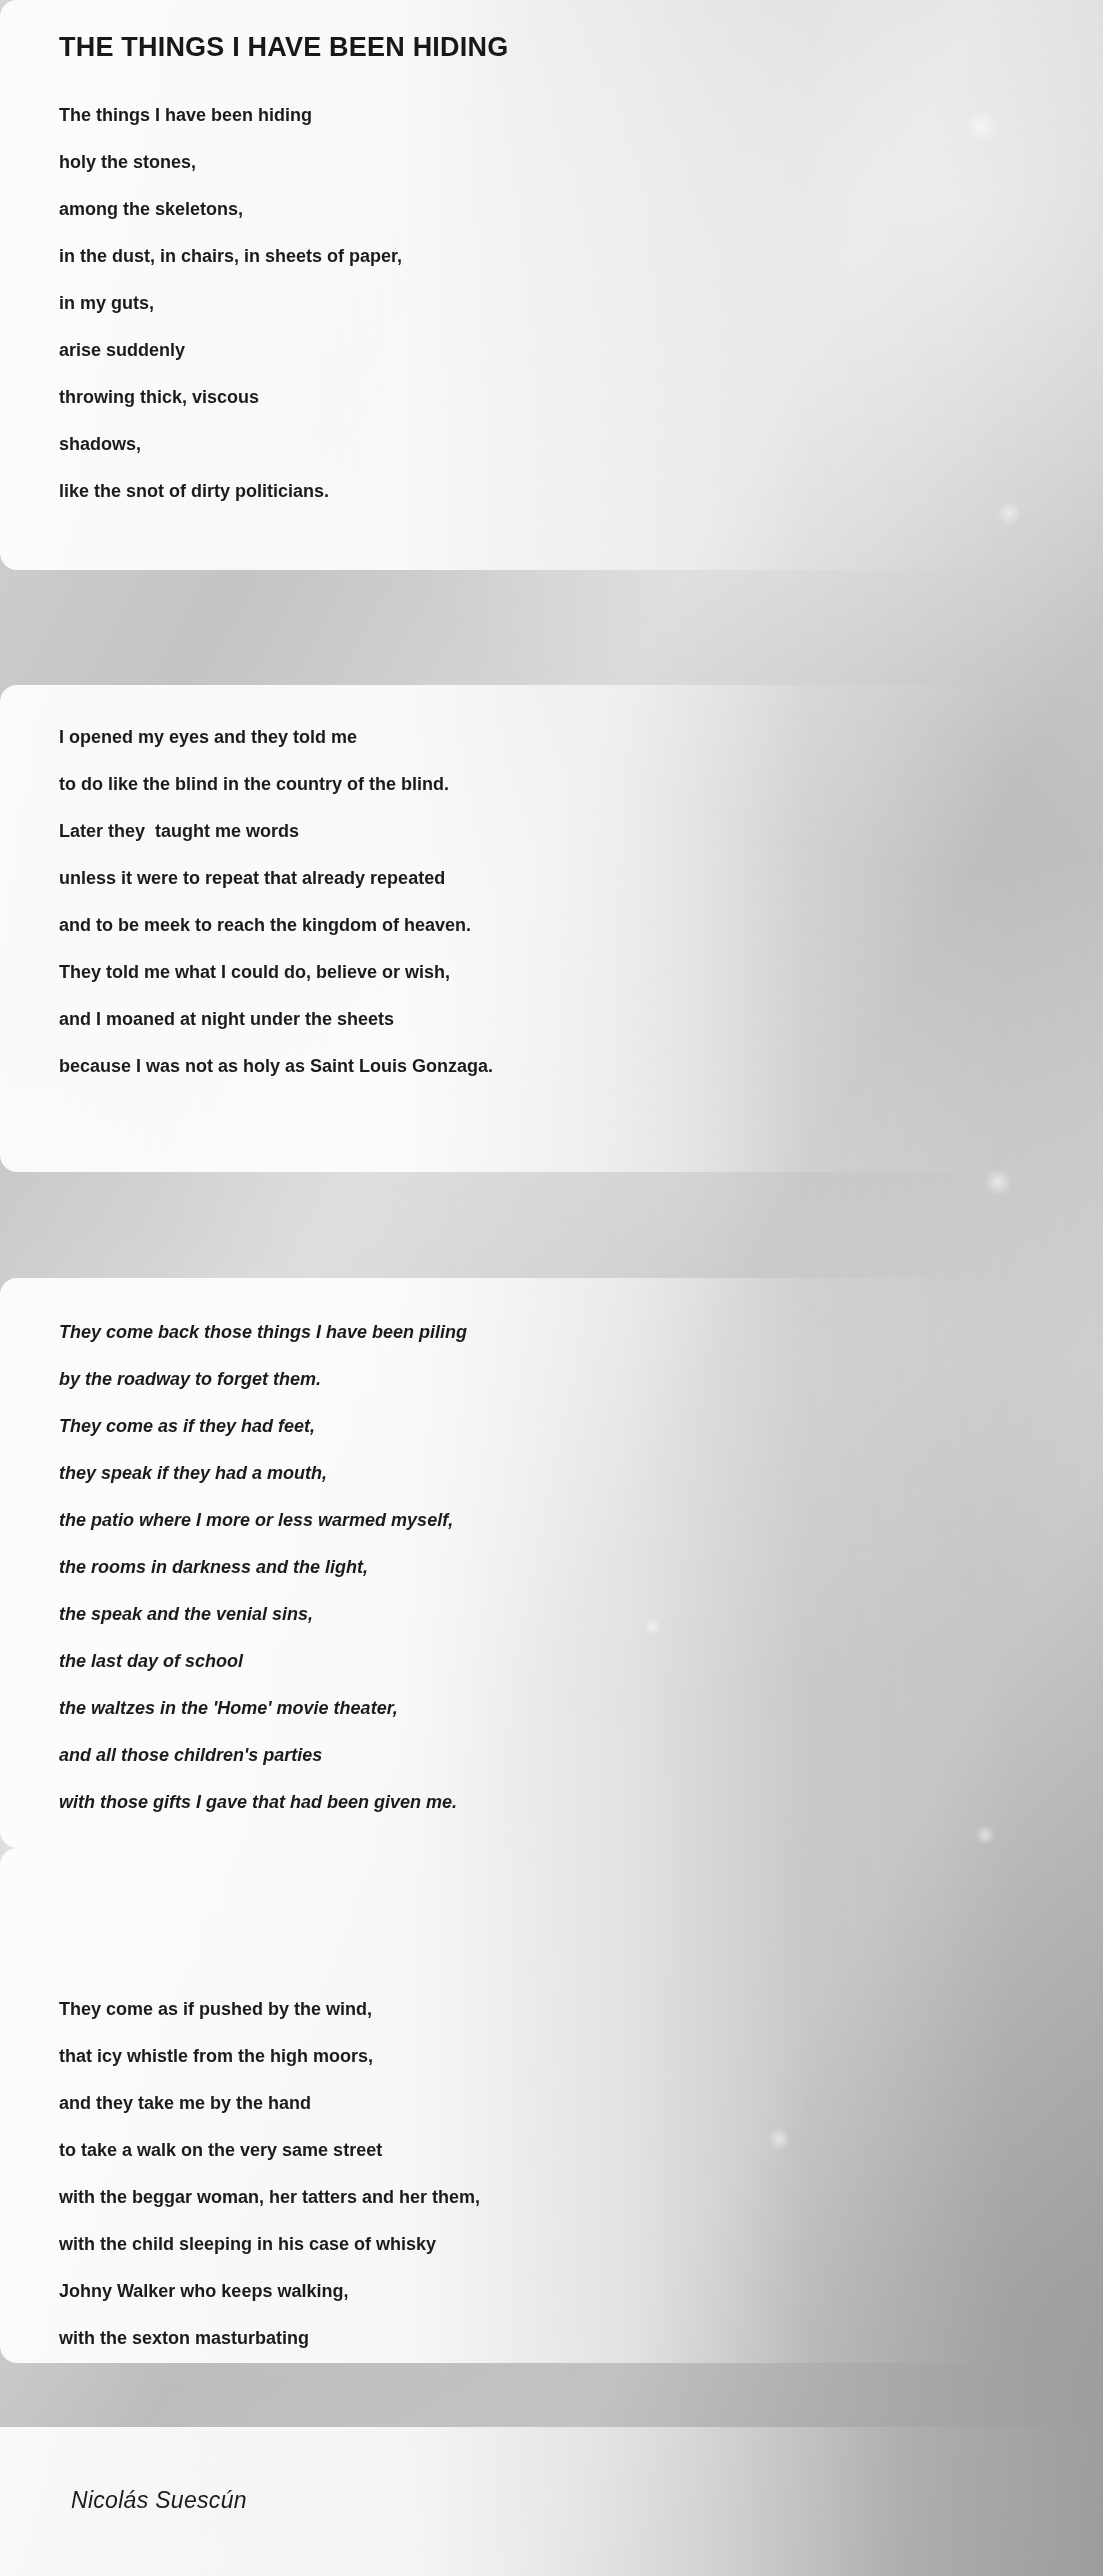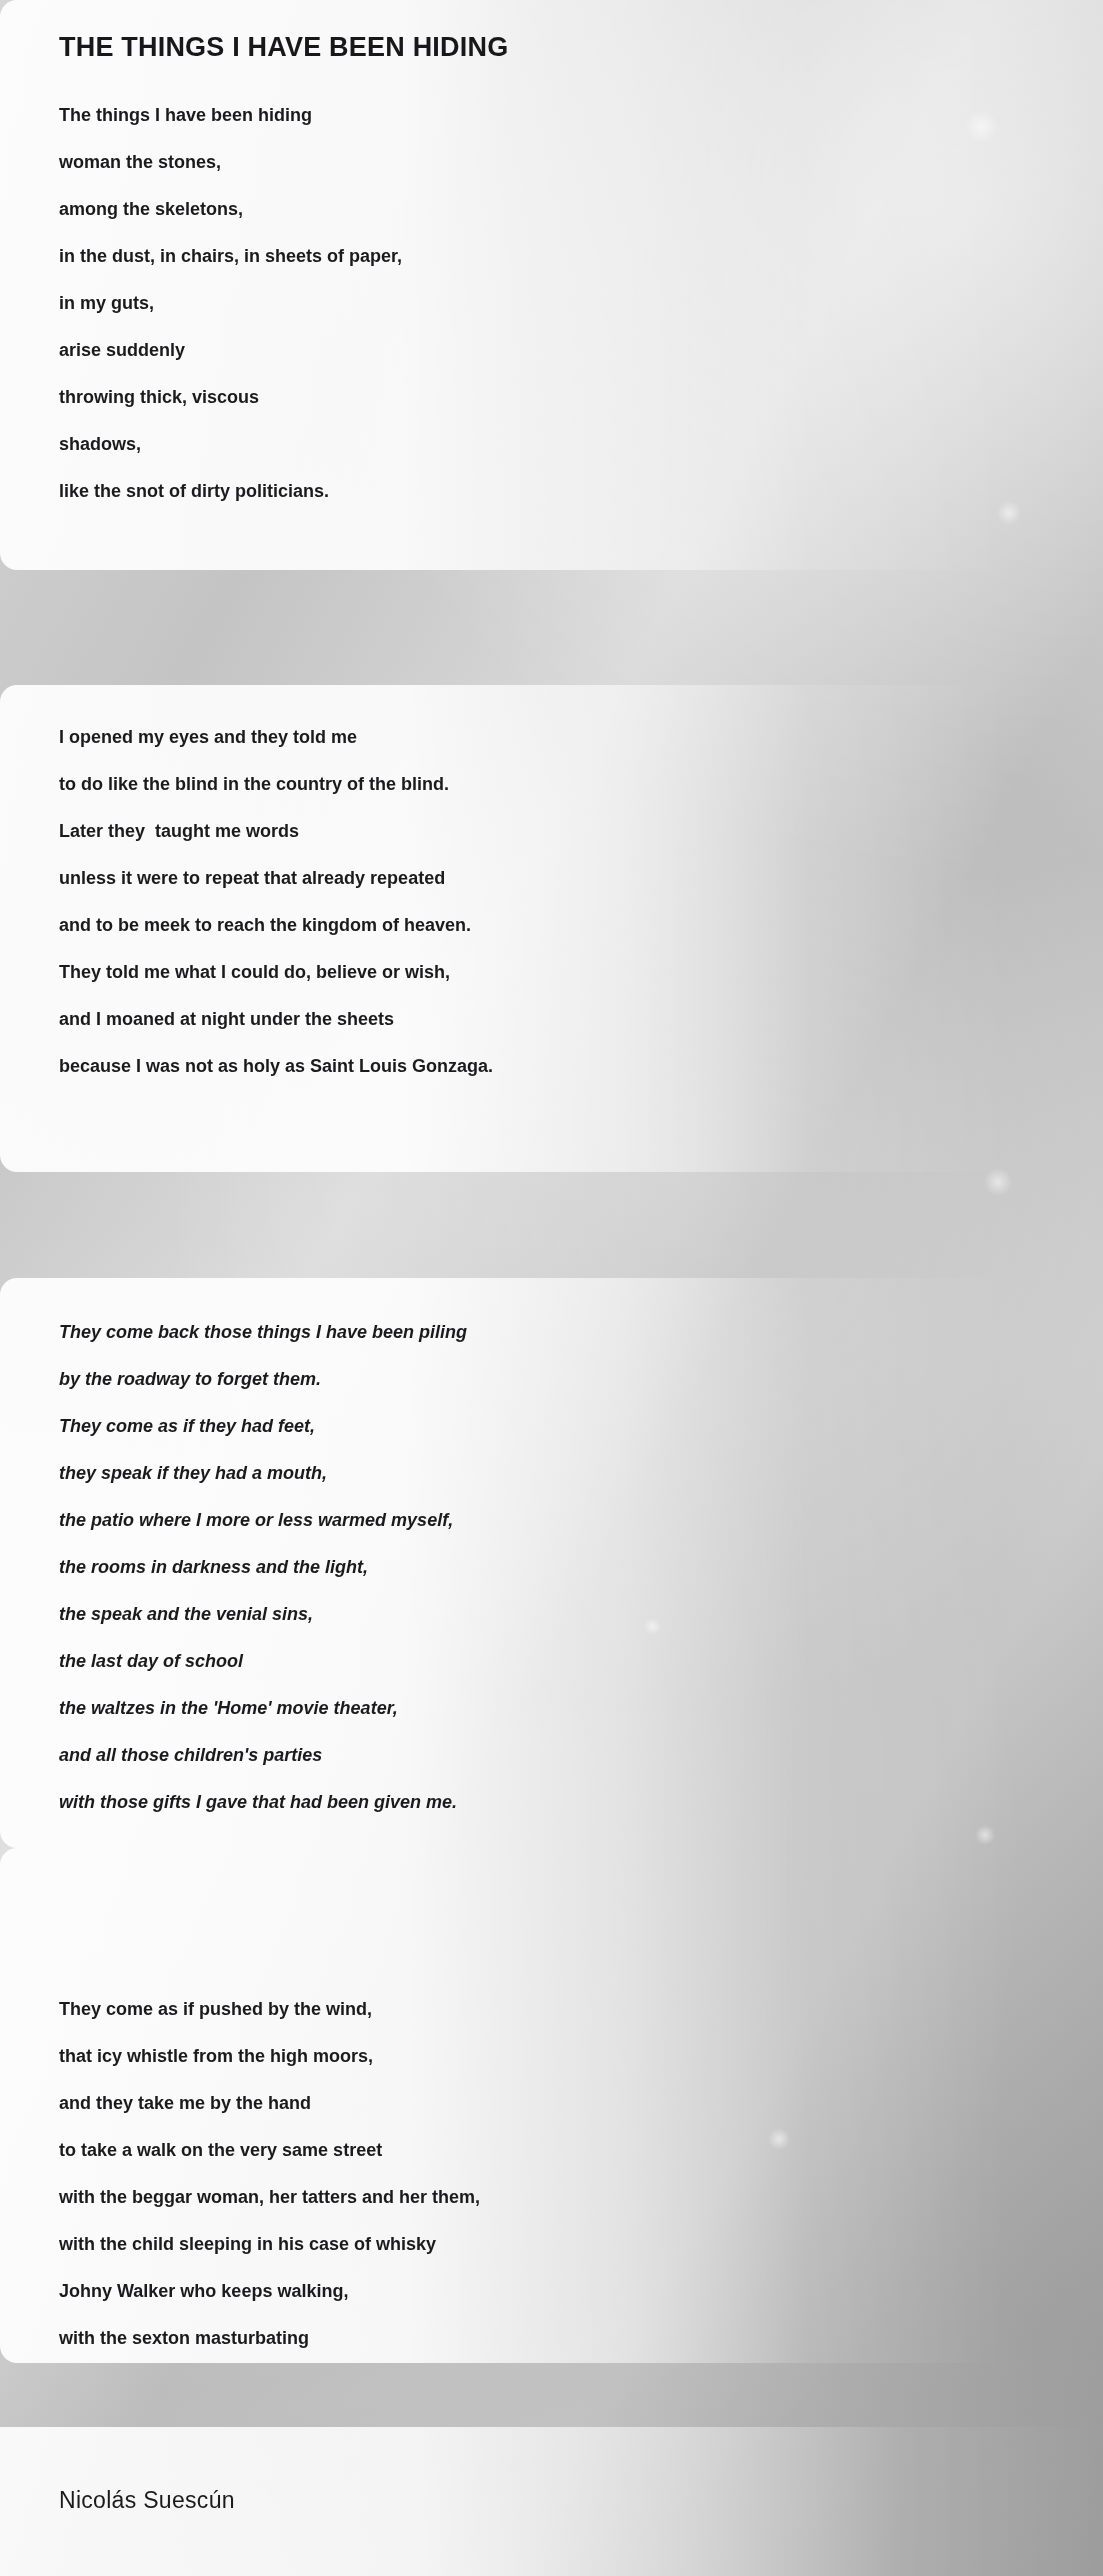--- a/index.html
+++ b/index.html
@@ -70,23 +70,24 @@
     height: 110px;
     background: linear-gradient(to right,
         rgba(255,255,255,0.90) 0%,
         rgba(255,255,255,0.82) 38%,
         rgba(255,255,255,0.45) 62%,
         rgba(255,255,255,0.08) 82%,
         rgba(255,255,255,0.0) 100%);
   }
   .author-name {
     position: absolute;
-    left: 59px;
+    left: 71px;
     top: 1393px;
     font-size: 23px;
+    font-style: italic;
     color: #1b1b1d;
     letter-spacing: 0.3px;
     text-align: right;
   }
 </style>
 </head>
 <body>
 
 <div class="poem-page">
 
@@ -94,21 +95,21 @@
   <div class="speck" style="left:997px; top:501px; width:24px; height:24px;"></div>
   <div class="speck" style="left:984px; top:1168px; width:27.6px; height:27.6px;"></div>
   <div class="speck" style="left:768px; top:2128px; width:22px; height:22px;"></div>
   <div class="speck" style="left:975px; top:1825px; width:20px; height:20px;"></div>
   <div class="speck" style="left:644px; top:1618px; width:16.5px; height:16.5px;"></div>
 
   <div class="stanza stanza-1" style="top:0; height:570px;">
     <h1 class="poem-title">THE THINGS I HAVE BEEN HIDING</h1>
     <div class="lines">
       <div class="line">The things I have been hiding</div>
-      <div class="line">woman the stones,</div>
+      <div class="line">holy the stones,</div>
       <div class="line">among the skeletons,</div>
       <div class="line">in the dust, in chairs, in sheets of paper,</div>
       <div class="line">in my guts,</div>
       <div class="line">arise suddenly</div>
       <div class="line">throwing thick, viscous</div>
       <div class="line">shadows,</div>
       <div class="line">like the snot of dirty politicians.</div>
     </div>
   </div>
 

